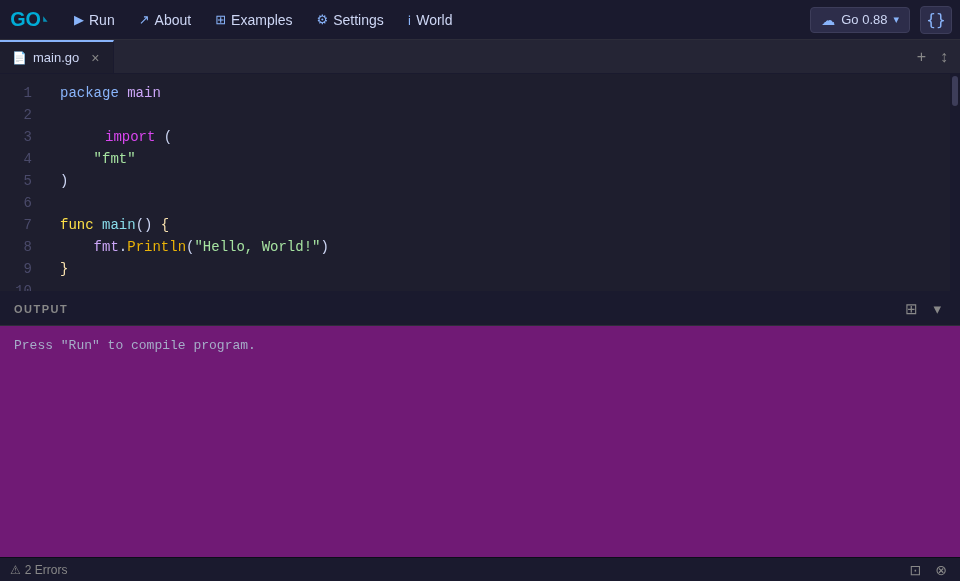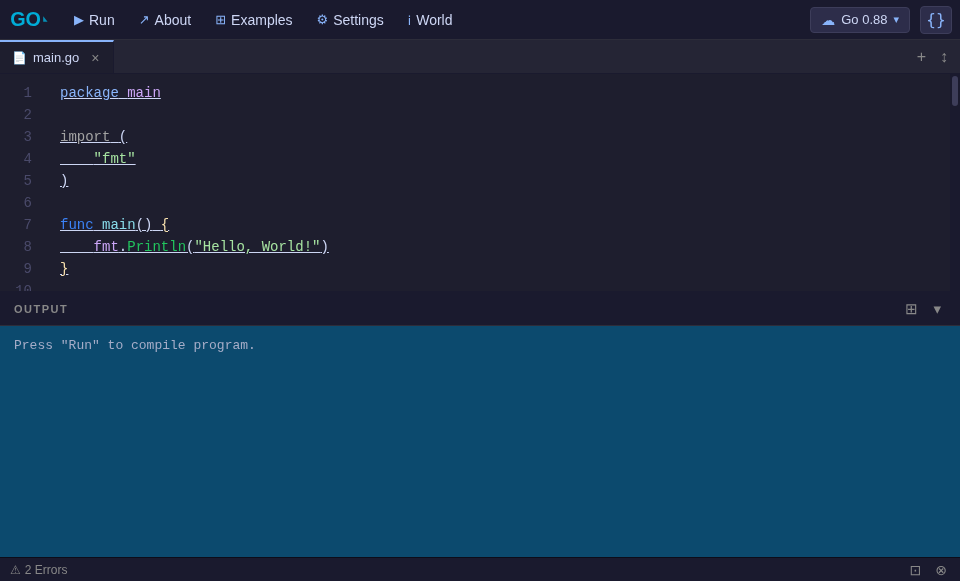--- a/index.html
+++ b/index.html
@@ -154,50 +154,50 @@
     .line-numbers div { padding-right: 4px; }
     .code-content {
       flex: 1;
       padding: 8px 12px;
       font-family: 'Courier New', monospace;
       font-size: 14px;
       line-height: 22px;
       overflow: auto;
       color: #cdd6f4;
     }
-    .code-line { white-space: pre; min-height: 22px; text-decoration: underline; }
+    .code-line { white-space: pre; min-height: 22px; }
     .scrollbar-track {
       width: 10px;
       background: #1a1a2e;
       flex-shrink: 0;
     }
     .scrollbar-thumb {
       width: 6px;
       height: 30px;
       background: #3d3d5a;
       border-radius: 3px;
       margin: 2px auto;
     }
 
     
     .kw-package { color: #89b4fa; }
-    .kw-import { color: #a3a3a3; }
-    .kw-func { color: #3b82f6; }
+    .kw-import { color: #d946ef; margin-left: 45px; }
+    .kw-func { color: #fde047; }
     .pkg-name { color: #cba6f7; }
     .string { color: #a6e3a1; }
     .fn-name { color: #89dceb; }
     .paren { color: #cdd6f4; }
     .brace { color: #f9e2af; }
-    .method { color: #22c55e; }
+    .method { color: #eab308; }
     .dot { color: #cdd6f4; }
 
     
     .output-area {
       height: 266px;
-      background: #0c4a6e;
+      background: #701a75;
       display: flex;
       flex-direction: column;
       border-top: 1px solid #1a1a2e;
       flex-shrink: 0;
     }
     .output-header {
       height: 34px;
       background: #1a1a2e;
       display: flex;
       align-items: center;

